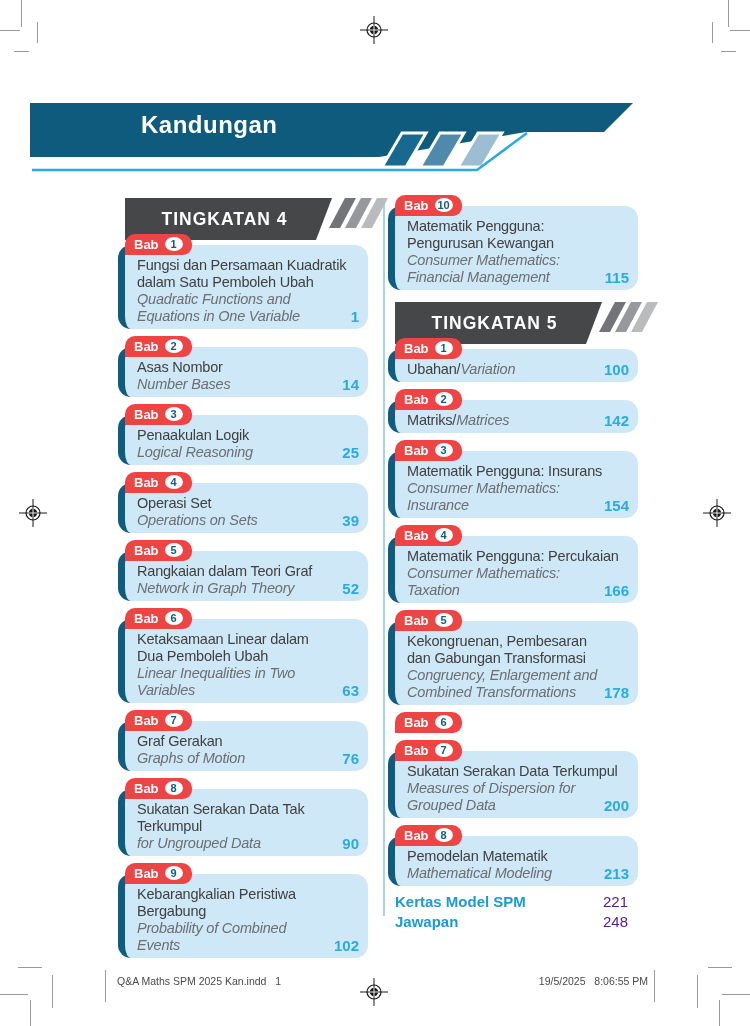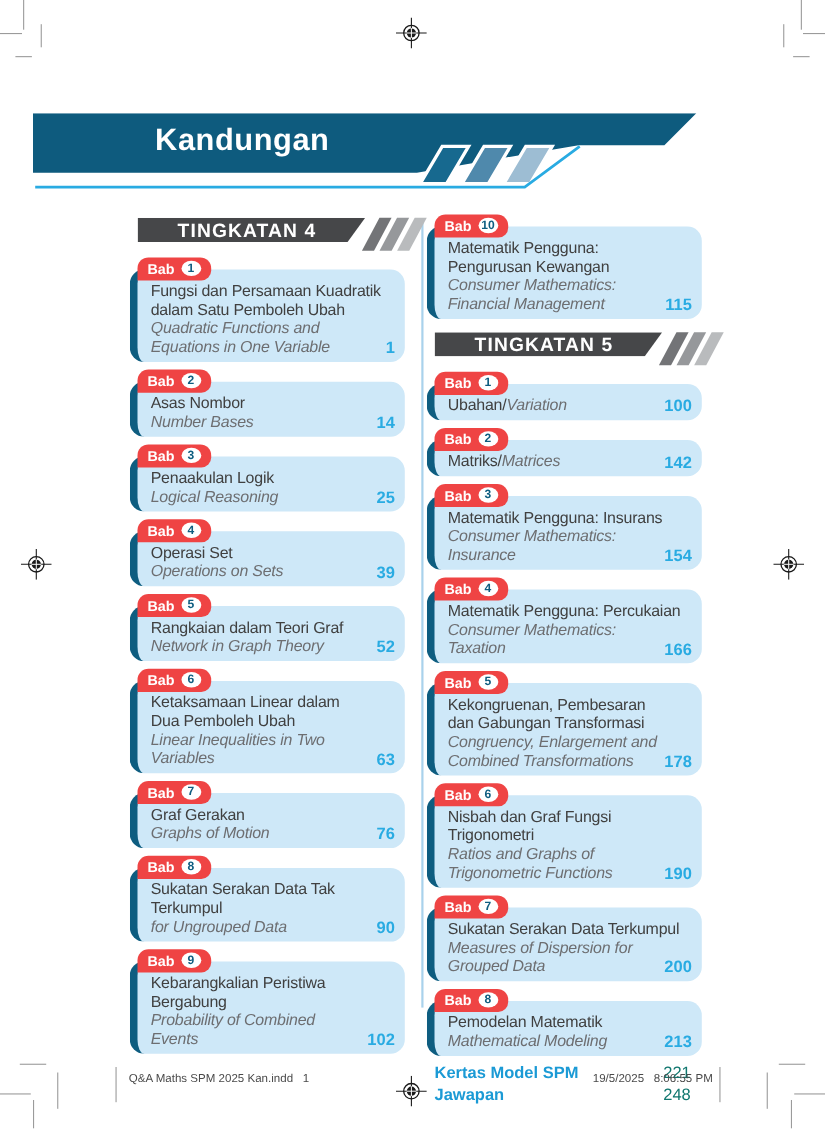--- a/index.html
+++ b/index.html
@@ -9,32 +9,32 @@
   }
   
   .crop{position:absolute;background:#9b9b9b;}
   .crop.h{height:1px;}
   .crop.v{width:1px;}
   .reg{position:absolute;width:28px;height:28px;}
   
   #header-banner{position:absolute;left:30px;top:103px;}
   #page-title{
     position:absolute;left:141px;top:111px;color:#ffffff;
-    font-size:28px;font-weight:bold;letter-spacing:.5px;
+    font-size:24px;font-weight:bold;letter-spacing:.5px;
   }
   
   .col{position:absolute;width:250px;}
   #col-left{left:118px;top:198px;}
   #col-right{left:388px;top:195px;}
   #divider{position:absolute;left:383px;top:200px;width:2px;height:716px;background:#a9d2ec;}
   
   .sec-banner{position:relative;height:30px;margin:12px 0 6px 7px;}
   .col .sec-banner:first-child{margin-top:0;}
   .sec-banner .body{
-    position:absolute;left:0;top:0;width:207px;height:22px;background:#464749;
+    position:absolute;left:0;top:0;width:207px;height:42px;background:#464749;
     clip-path:polygon(0 0,100% 0,calc(100% - 16px) 100%,0 100%);
     display:flex;align-items:center;justify-content:center;
     color:#fff;font-weight:bold;font-size:17.5px;letter-spacing:1px;padding-right:8px;box-sizing:border-box;
   }
   .sec-banner .sl{position:absolute;top:0;height:30px;width:11px;transform:skewX(-28deg);}
   
   .entry{position:relative;margin-bottom:7px;}
   .tab{
     position:relative;z-index:2;display:inline-flex;align-items:center;gap:6px;
     margin-left:7px;background:#ef4444;color:#fff;font-weight:bold;font-size:13px;
@@ -54,21 +54,21 @@
   .box .inline-row{white-space:nowrap;}
   .box .inline-row .my,.box .inline-row .en{display:inline;text-align:right;}
   .box .page{
     position:absolute;right:9px;bottom:4px;color:#29abe2;font-weight:bold;
     font-style:normal;font-size:15px;letter-spacing:0;
   }
   
   .extra{position:relative;margin:3px 0 2px 7px;font-size:15px;line-height:17px;}
   .extra:first-of-type{margin-top:8px;}
   .extra .lbl{color:#1b9ad5;font-weight:bold;}
-  .extra .pg{position:absolute;right:10px;top:0;color:#0f766e;}
+  .extra .pg{position:absolute;right:10px;top:0;color:#4c1d95;}
   
   .foot-rule{position:absolute;top:970px;width:1px;height:32px;background:#9b9b9b;}
   .foot-text{position:absolute;top:975px;font-size:10.5px;color:#4a4a4a;white-space:pre;}
   #footer-left{left:117px;}
   #footer-right{right:102px;}
 </style>
 </head>
 <body>
 
 <div>
@@ -278,26 +278,20 @@
       </div><div class="box">
         <div class="my">Kekongruenan, Pembesaran</div>
         <div class="my">dan Gabungan Transformasi</div>
         <div class="en">Congruency, Enlargement and</div>
         <div class="en">Combined Transformations</div>
         <span class="page">178</span>
       </div></div>
     <div class="entry"><div class="tab">
         <span>Bab</span>
         <span class="num">6</span>
-      </div><div class="box">
-        <div class="my">Nisbah dan Graf Fungsi</div>
-        <div class="my">Trigonometri</div>
-        <div class="en">Ratios and Graphs of</div>
-        <div class="en">Trigonometric Functions</div>
-        <span class="page">190</span>
       </div></div>
     <div class="entry"><div class="tab">
         <span>Bab</span>
         <span class="num">7</span>
       </div><div class="box">
         <div class="my">Sukatan Serakan Data Terkumpul</div>
         <div class="en">Measures of Dispersion for</div>
         <div class="en">Grouped Data</div>
         <span class="page">200</span>
       </div></div>

